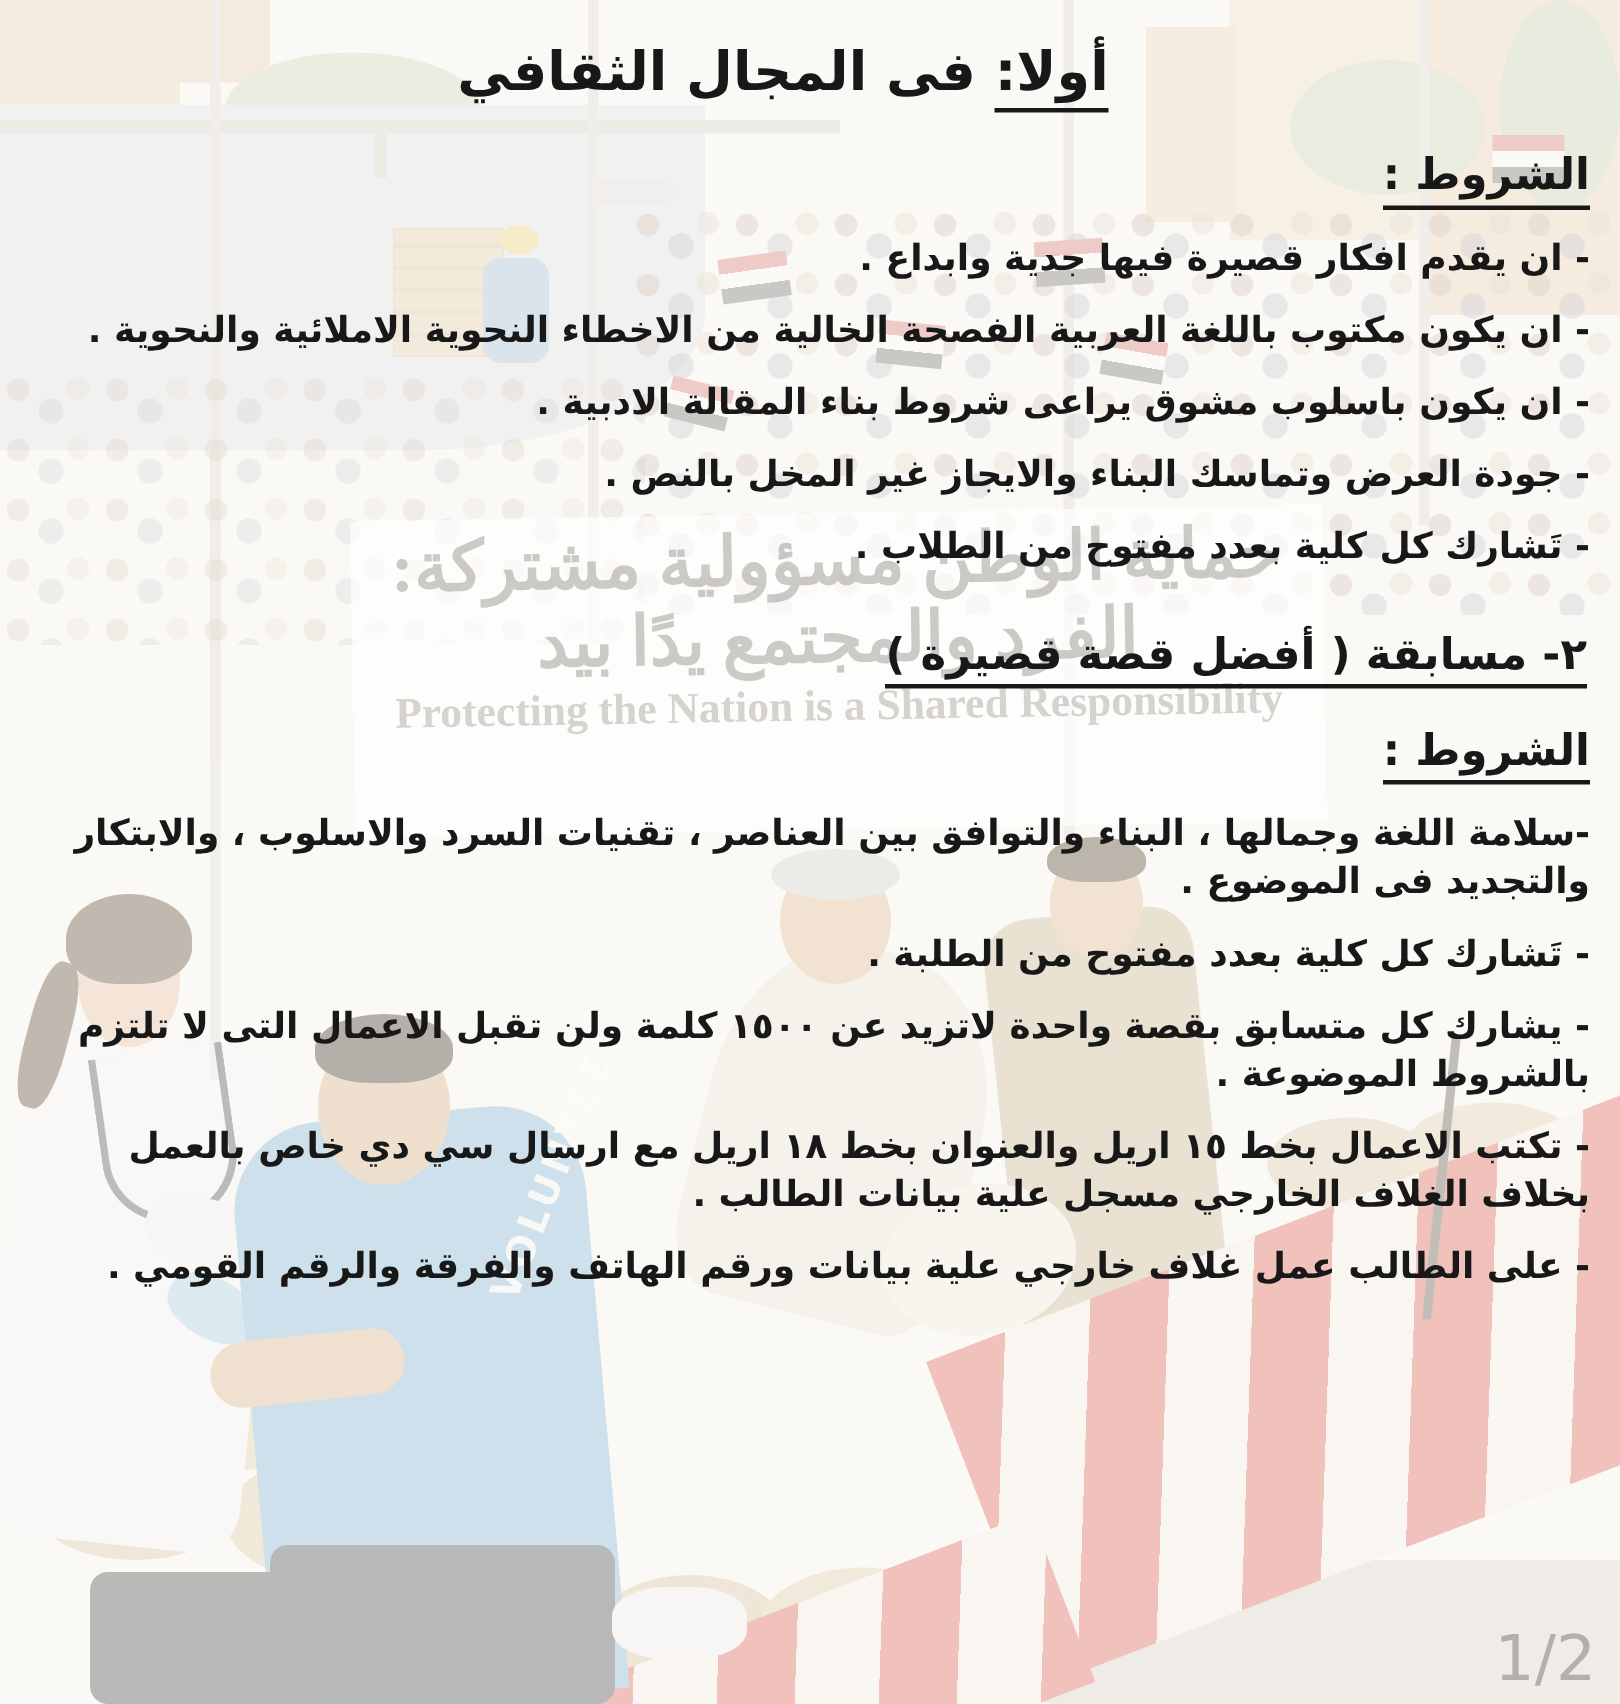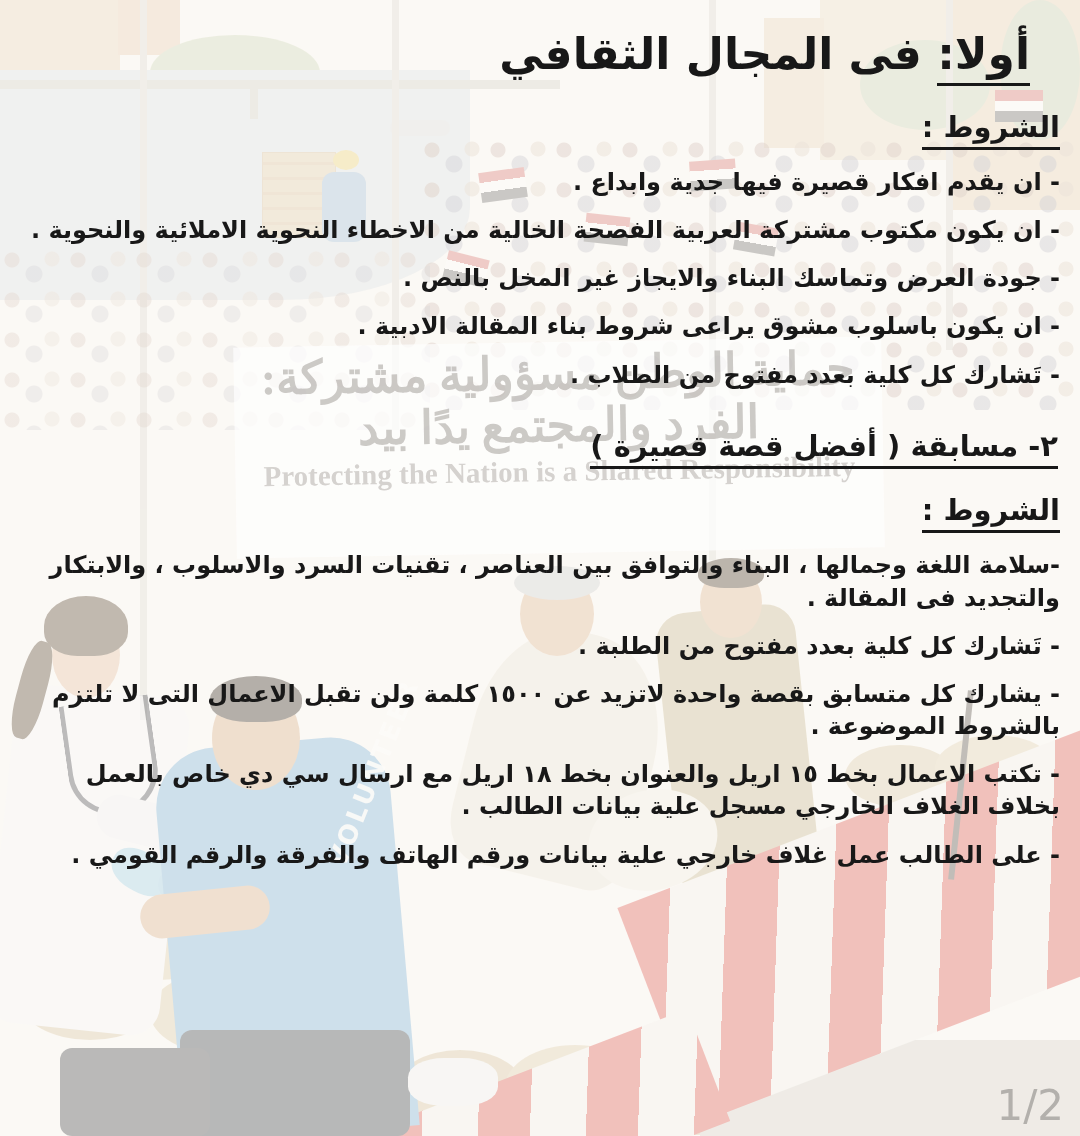--- a/index.html
+++ b/index.html
@@ -68,21 +68,21 @@
     white-space:nowrap;
   }
   .wash{position:absolute;inset:0;background:rgba(255,255,255,.16);}
   
   .content{
     position:absolute;inset:0;
     padding:24px 20px 0 14px;
     direction:rtl;text-align:right;
     color:#181818;font-weight:bold;
   }
-  .title{font-size:44px;text-align:right;margin:4px 30px 0 0;}
+  .title{font-size:36px;text-align:center;margin:4px 30px 0 0;}
   .u{border-bottom:3px solid currentColor;padding-bottom:3px;display:inline-block;line-height:1.15;}
   .sec-h{font-size:29px;margin:38px 2px 0 0;}
   .cond{font-size:29px;margin-top:24px;}
   .item{font-size:24px;margin-top:16px;line-height:1.34;}
   .page-num{
     position:absolute;right:16px;bottom:6px;
     font-size:42px;color:#b3b0ac;font-weight:normal;
     font-family:"DejaVu Sans",sans-serif;
   }
 </style>
@@ -183,32 +183,32 @@
   <div class="content">
 
     <div class="title">
       <span class="u">أولا:</span><span> فى المجال الثقافي</span>
     </div>
 
     <div class="cond">
       <span class="u">الشروط :</span>
     </div>
     <div class="item">- ان يقدم افكار قصيرة فيها جدية وابداع .</div>
-    <div class="item">- ان يكون مكتوب مشتركة العربية الفصحة الخالية من الاخطاء النحوية الاملائية والنحوية .</div>
+    <div class="item">- ان يكون مكتوب باللغة العربية الفصحة الخالية من الاخطاء النحوية الاملائية والنحوية .</div>
+    <div class="item">- ان يكون باسلوب مشوق يراعى شروط بناء المقالة الادبية .</div>
     <div class="item">- جودة العرض وتماسك البناء والايجاز غير المخل بالنص .</div>
-    <div class="item">- ان يكون باسلوب مشوق يراعى شروط بناء المقالة الادبية .</div>
     <div class="item">- تَشارك كل كلية بعدد مفتوح من الطلاب .</div>
 
     <div class="sec-h">
       <span class="u">٢- مسابقة ( أفضل قصة قصيرة )</span>
     </div>
     <div class="cond">
       <span class="u">الشروط :</span>
     </div>
-    <div class="item">-سلامة اللغة وجمالها ، البناء والتوافق بين العناصر ، تقنيات السرد والاسلوب ، والابتكار والتجديد فى المقالة .</div>
+    <div class="item">-سلامة اللغة وجمالها ، البناء والتوافق بين العناصر ، تقنيات السرد والاسلوب ، والابتكار والتجديد فى الموضوع .</div>
     <div class="item">- تَشارك كل كلية بعدد مفتوح من الطلبة .</div>
     <div class="item">- يشارك كل متسابق بقصة واحدة لاتزيد عن ١٥٠٠ كلمة ولن تقبل الاعمال التى لا تلتزم بالشروط الموضوعة .</div>
     <div class="item">- تكتب الاعمال بخط ١٥ اريل والعنوان بخط ١٨ اريل مع ارسال سي دي خاص بالعمل بخلاف الغلاف الخارجي مسجل علية بيانات الطالب .</div>
     <div class="item">- على الطالب عمل غلاف خارجي علية بيانات ورقم الهاتف والفرقة والرقم القومي .</div>
 
   </div>
 
   <div class="page-num">1/2</div>
 
 </div>

